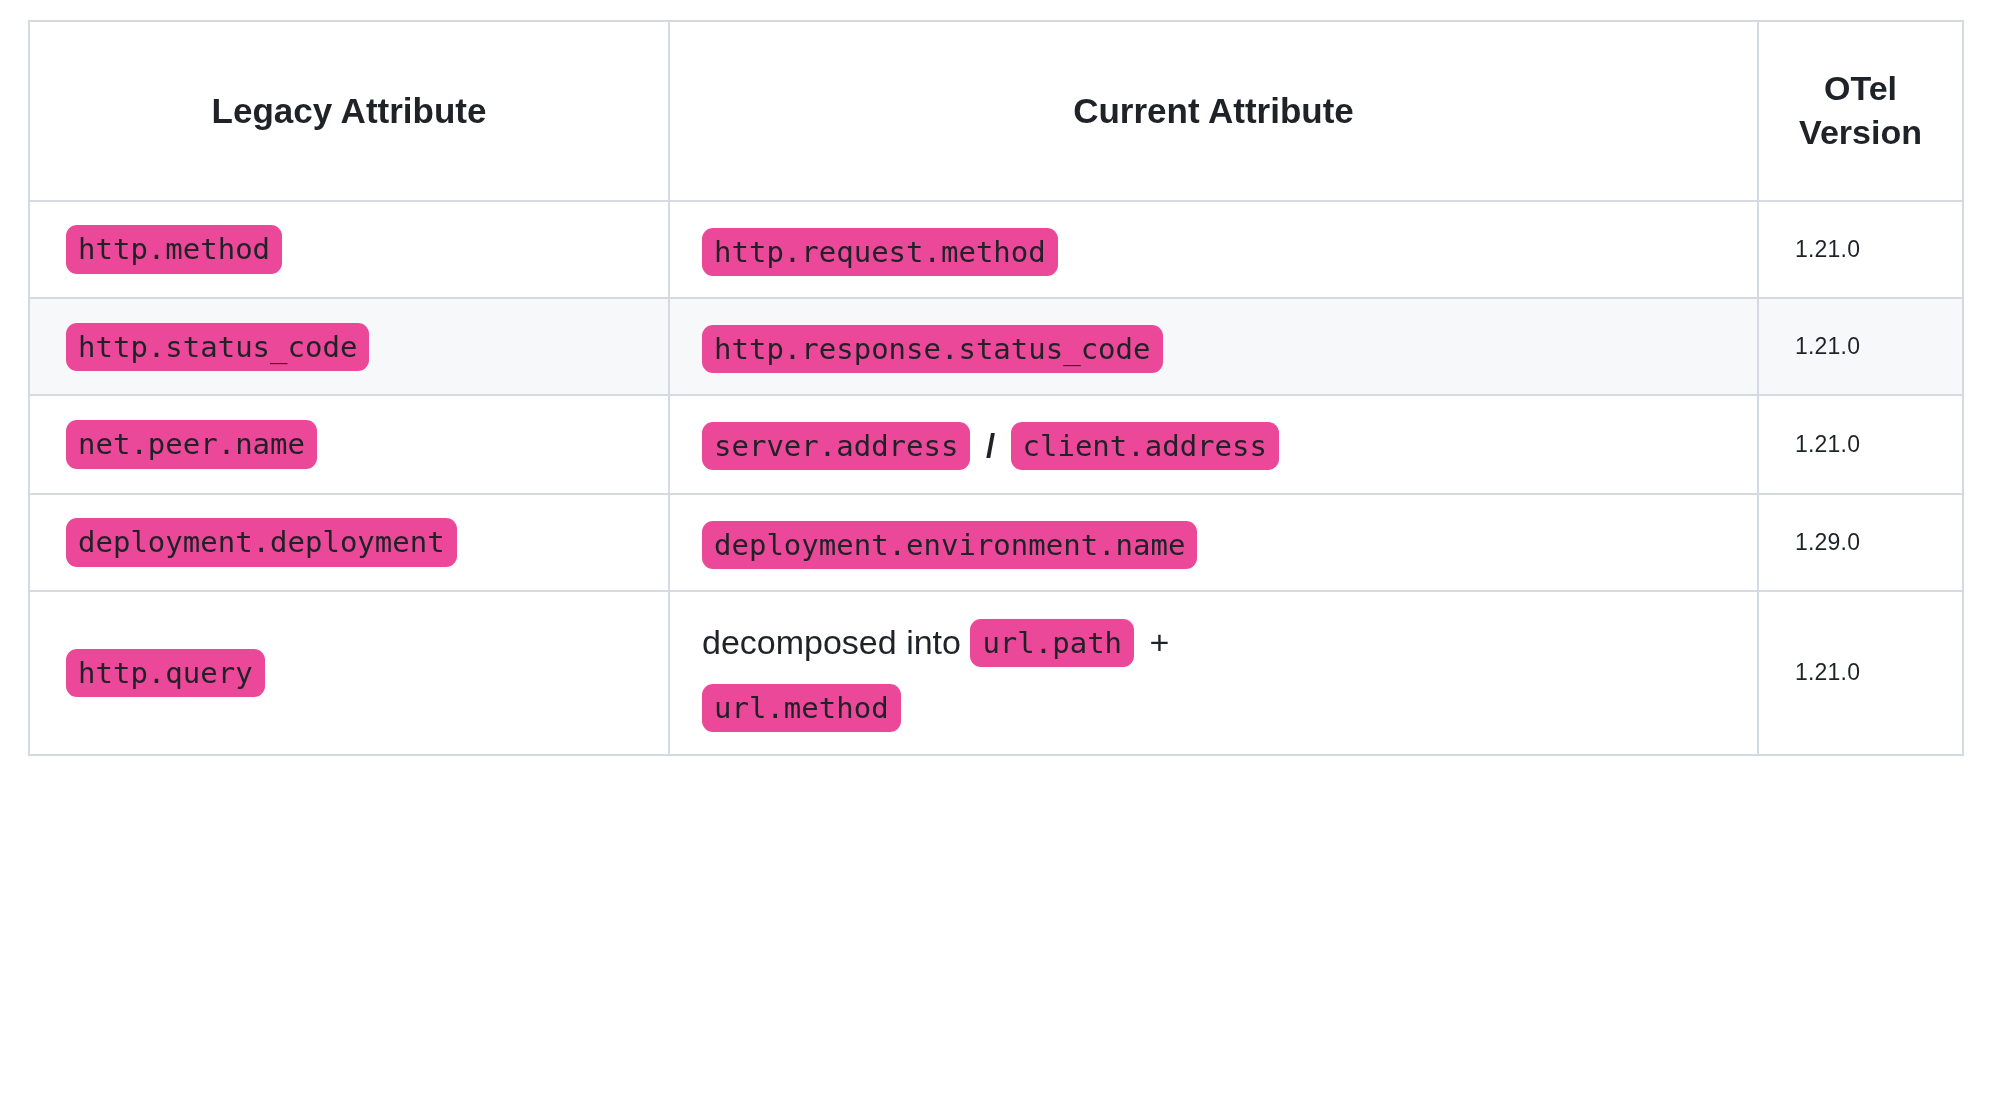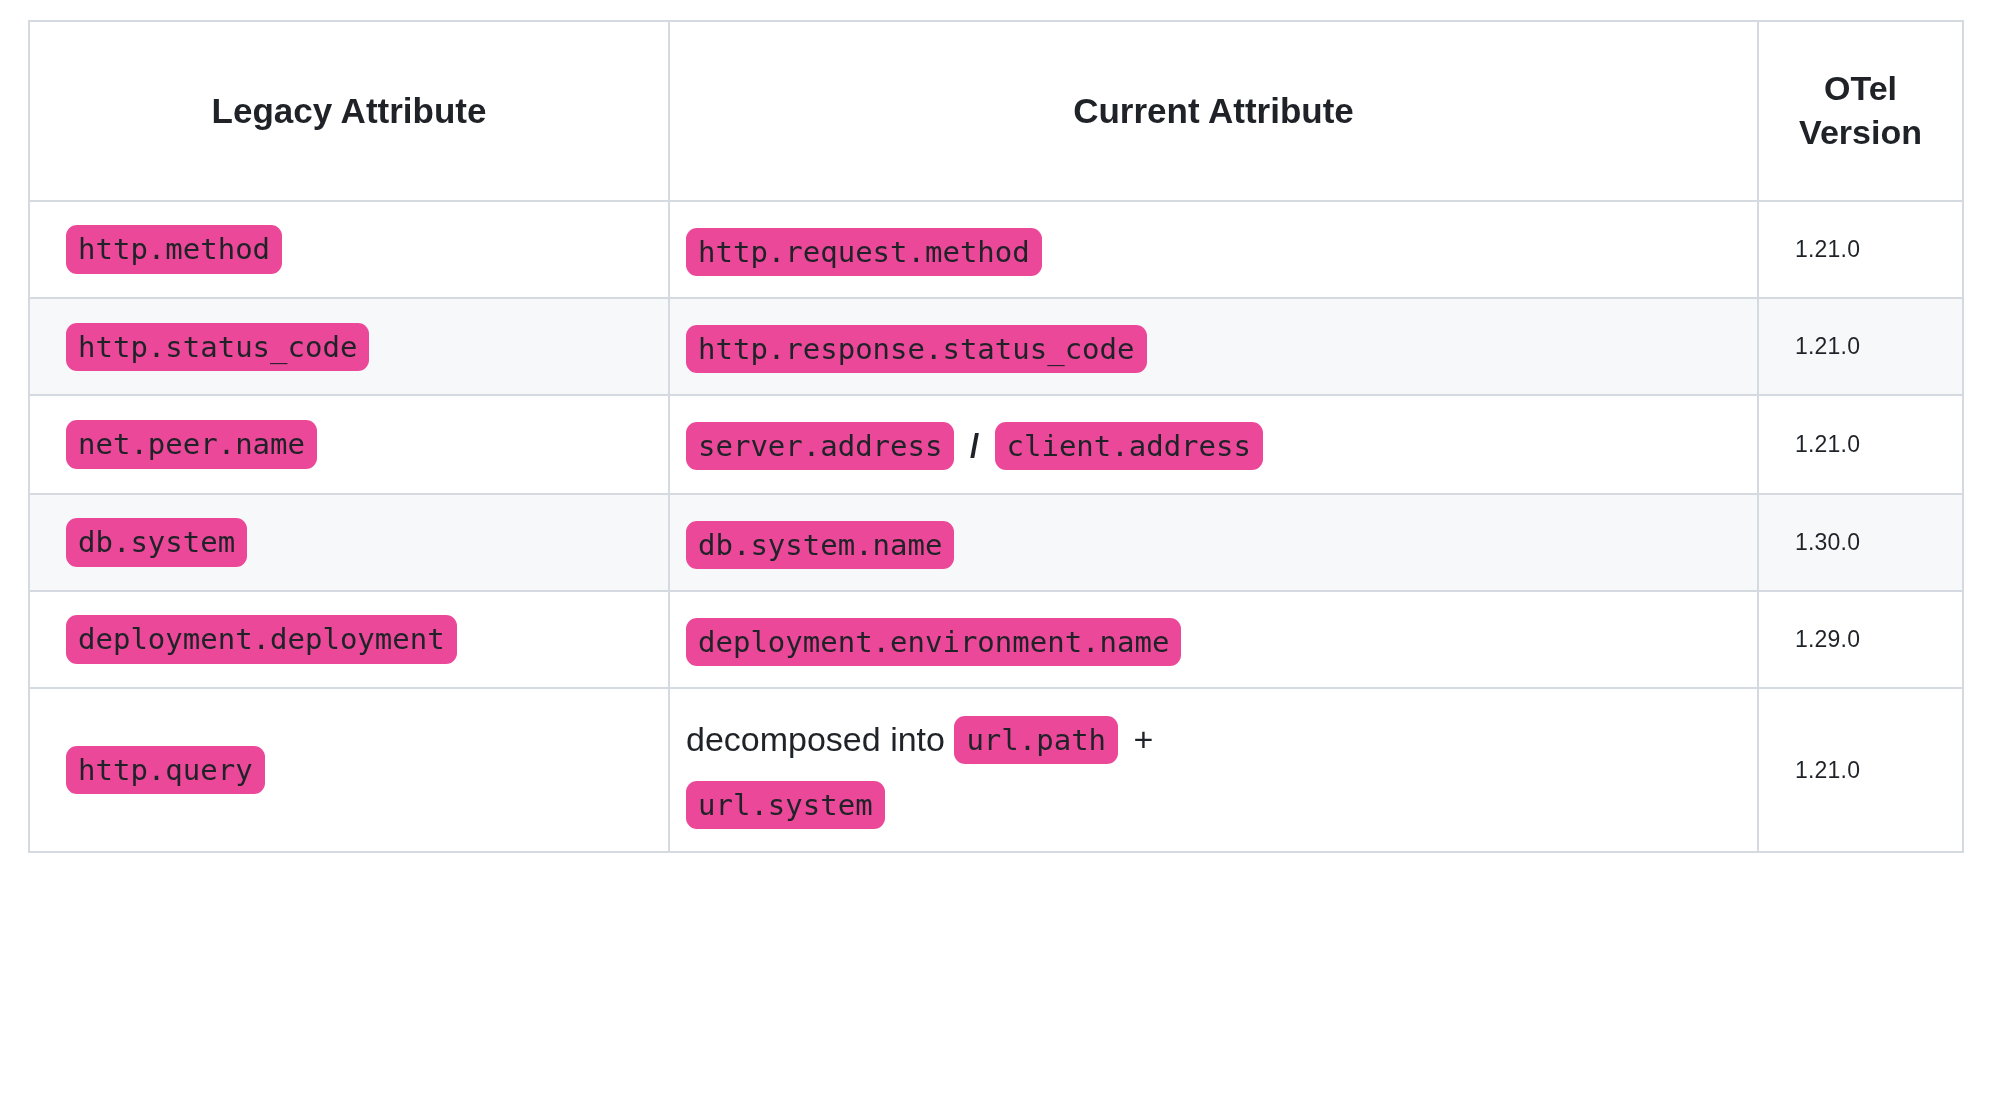--- a/index.html
+++ b/index.html
@@ -67,21 +67,21 @@
   }
   tbody tr.zebra td {
     background: #f7f8fa;
   }
   tbody td.cell-version {
     padding-left: 36px;
     font-size: 23px;
     letter-spacing: .2px;
   }
   tbody td.cell-current {
-    padding-left: 16px;
+    padding-left: 32px;
     line-height: 1.62;
   }
   tbody td.cell-legacy {
     padding-left: 36px;
   }
 
   
   code.chip {
     display: inline-block;
     font-family: "DejaVu Sans Mono", "Liberation Mono", monospace;
@@ -149,30 +149,25 @@
         <tr class="zebra">
           <td class="cell-legacy"><code class="chip">http.status_code</code></td>
           <td class="cell-current"><code class="chip">http.response.status_code</code> </td>
           <td class="cell-version">1.21.0</td>
         </tr>
         <tr>
           <td class="cell-legacy"><code class="chip">net.peer.name</code></td>
           <td class="cell-current"><code class="chip">server.address</code> <span class="sep">/</span> <code class="chip">client.address</code> </td>
           <td class="cell-version">1.21.0</td>
         </tr>
-        <tr class="zebra">
-          <td class="cell-legacy"><code class="chip">db.system</code></td>
-          <td class="cell-current"><code class="chip">db.system.name</code> </td>
-          <td class="cell-version">1.30.0</td>
-        </tr>
         <tr>
           <td class="cell-legacy"><code class="chip">deployment.deployment</code></td>
           <td class="cell-current"><code class="chip">deployment.environment.name</code> </td>
           <td class="cell-version">1.29.0</td>
         </tr>
         <tr class="tall">
           <td class="cell-legacy"><code class="chip">http.query</code></td>
-          <td class="cell-current"><span class="plain">decomposed into</span> <code class="chip">url.path</code> <span class="plus">+</span> <span class="lastrow-line2"><code class="chip">url.system</code></span></td>
+          <td class="cell-current"><span class="plain">decomposed into</span> <code class="chip">url.path</code> <span class="plus">+</span> <span class="lastrow-line2"><code class="chip">url.method</code></span></td>
           <td class="cell-version">1.21.0</td>
         </tr>
       </tbody>
   </table>
 </div>
 
 </body></html>

